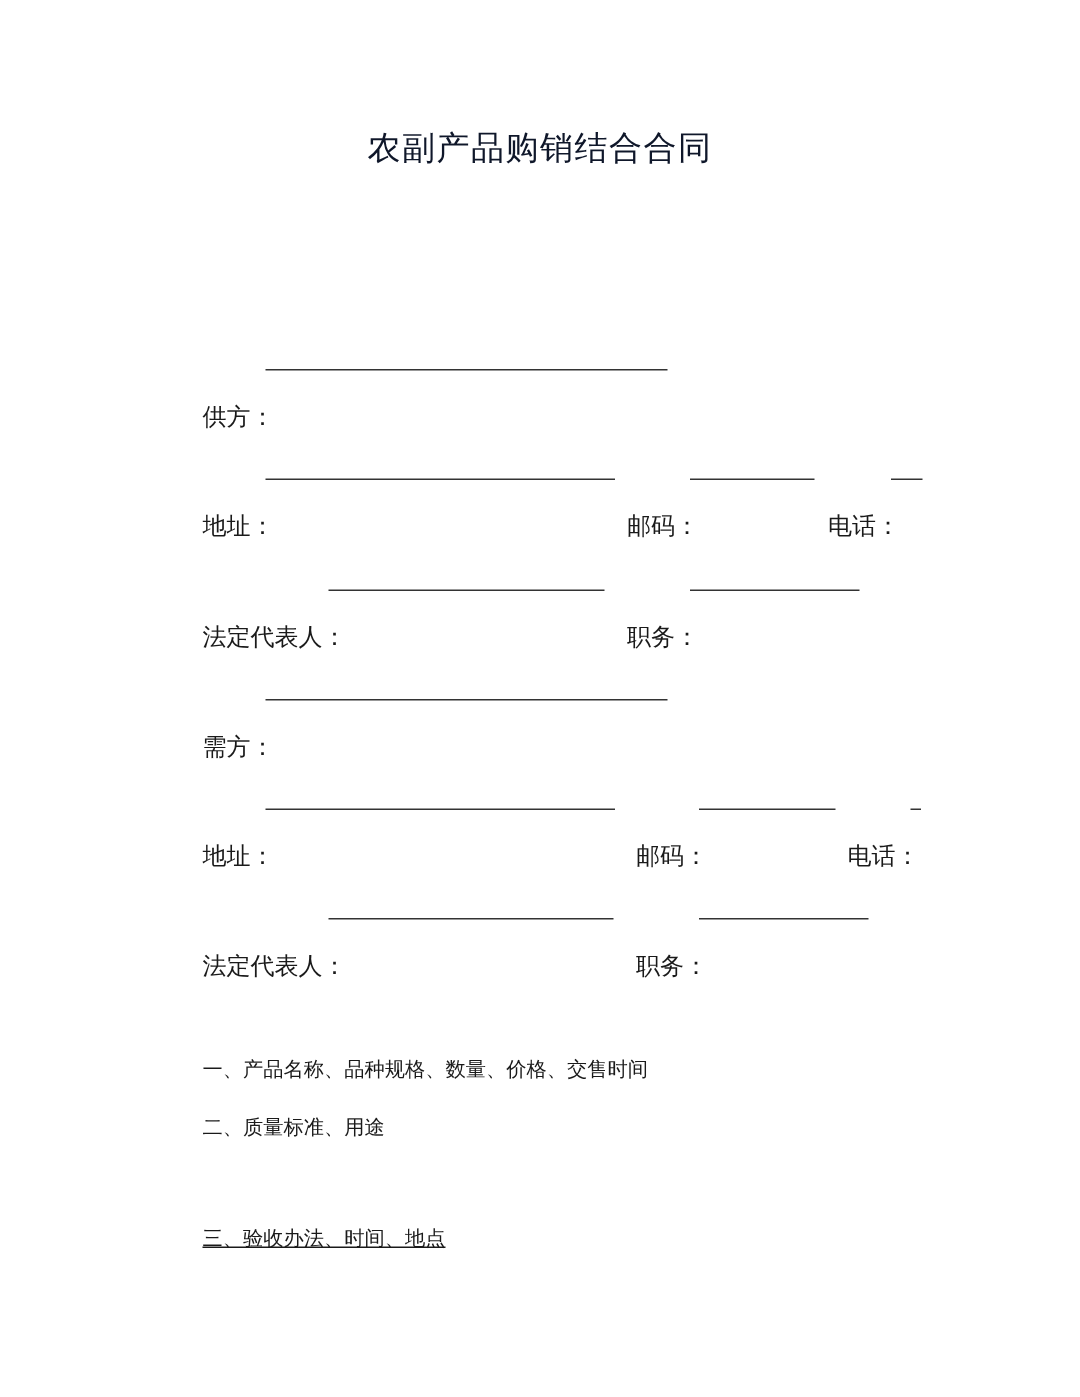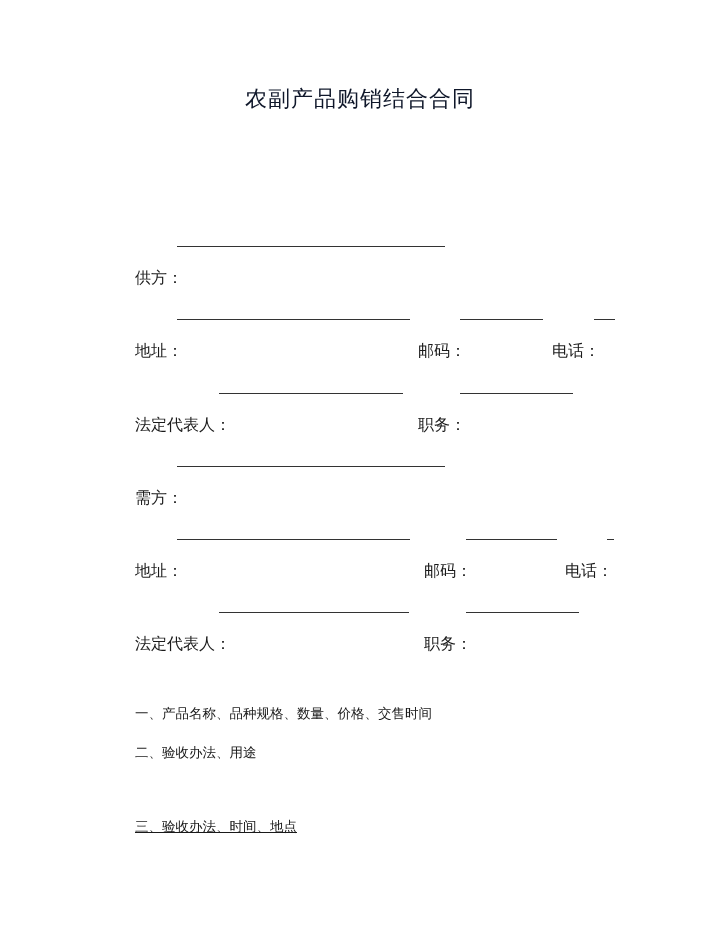--- a/index.html
+++ b/index.html
@@ -54,15 +54,15 @@
   </div>
 
   <div class="row" style="top:596px;width:460px;">
     <span class="lbl" style="left:0;">法定代表人：</span>
     <span class="line" style="left:84px;width:190px;"></span>
     <span class="lbl" style="left:289px;">职务：</span>
     <span class="line" style="left:331px;width:113px;"></span>
   </div>
 
   <div class="heading" style="top:669px;margin-top:34px;">一、产品名称、品种规格、数量、价格、交售时间</div>
-  <div class="heading" style="top:742px;">二、验收办法、用途</div>
+  <div class="heading" style="top:742px;">二、质量标准、用途</div>
   <div class="heading" style="top:816px;text-decoration:underline;">三、验收办法、时间、地点</div>
 </div>
 
 </body></html>

